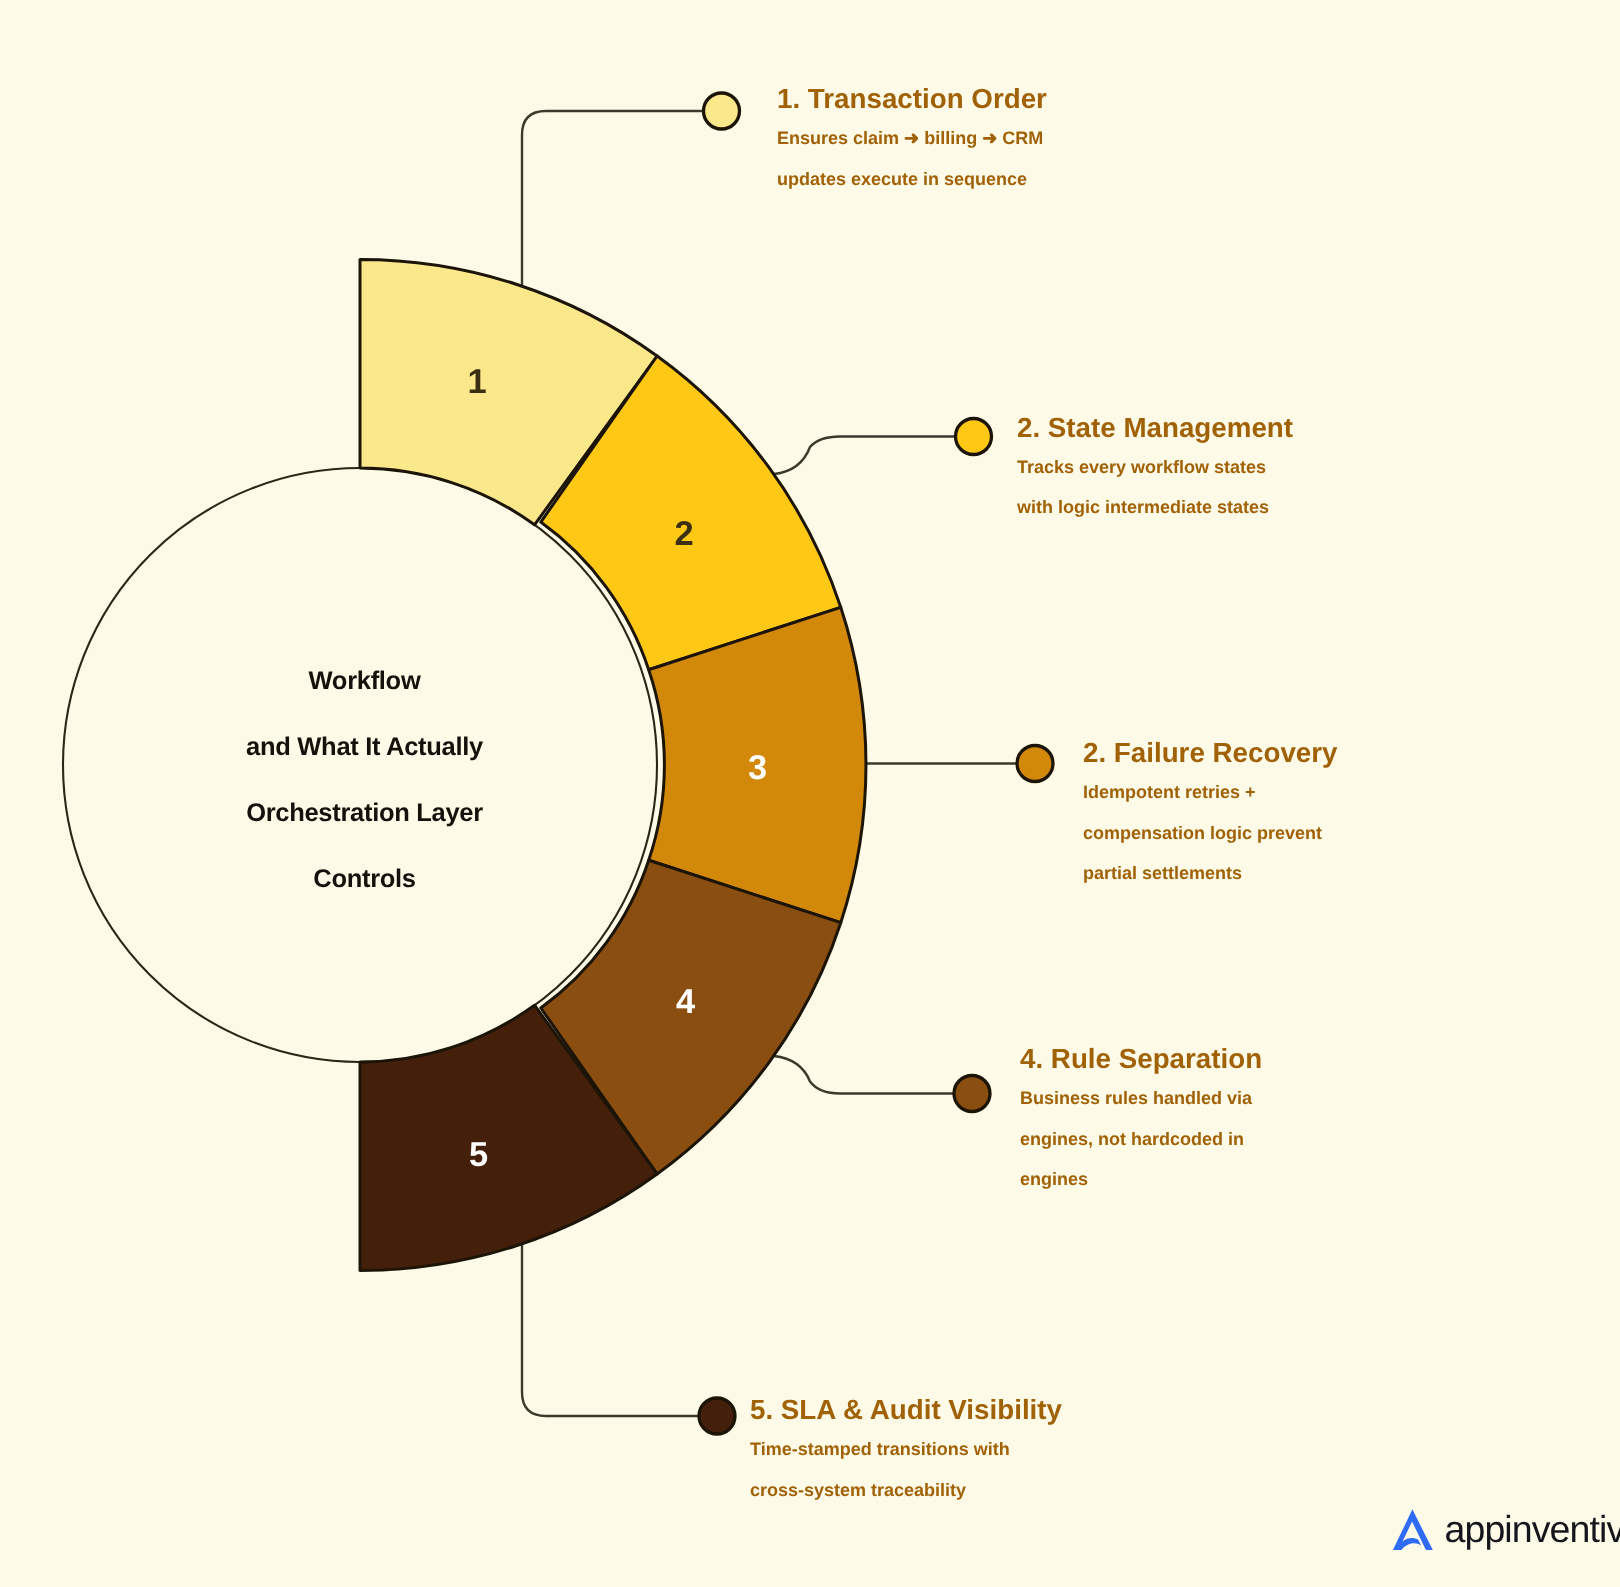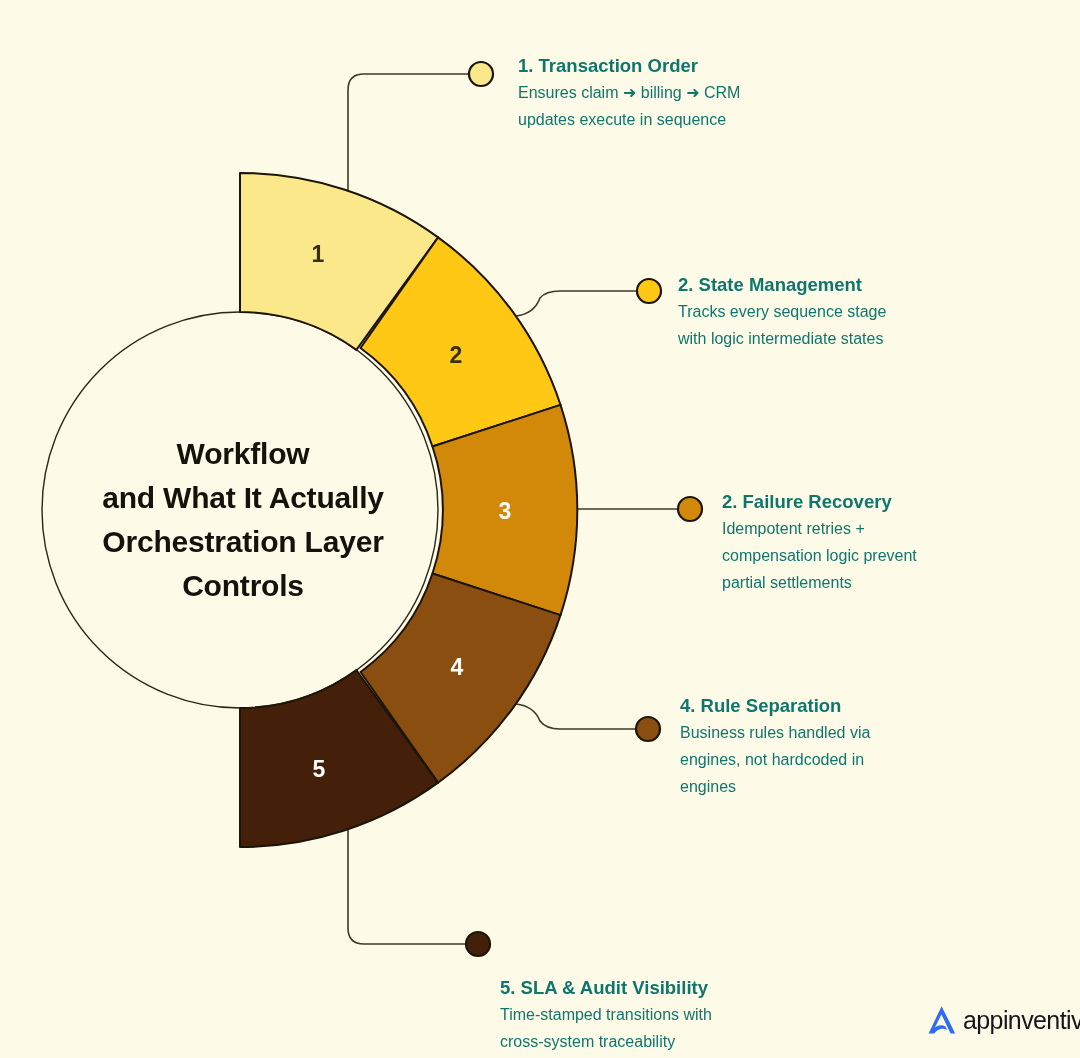--- a/index.html
+++ b/index.html
@@ -34,46 +34,46 @@
     dominant-baseline: middle;
   }
   .center-text {
     position: absolute;
     left: 78px;
     top: 432px;
     width: 330px;
     text-align: center;
     font-family: "Liberation Sans", sans-serif;
     font-weight: bold;
-    font-size: 30px;
+    font-size: 17px;
     line-height: 44px;
     color: #15120c;
     letter-spacing: -0.2px;
   }
   .callout {
     position: absolute;
     font-family: "Liberation Sans", sans-serif;
-    color: #0f766e;
+    color: #a16207;
   }
   .callout .c-title {
     font-weight: bold;
     font-size: 18.5px;
     line-height: 27px;
     white-space: nowrap;
   }
   .callout .c-desc {
-    font-weight: normal;
-    font-size: 16px;
+    font-weight: bold;
+    font-size: 12px;
     line-height: 27px;
   }
   .callout-1 { left: 518px; top: 52px; width: 330px; }
   .callout-2 { left: 678px; top: 271px; width: 330px; }
   .callout-3 { left: 722px; top: 488px; width: 300px; }
   .callout-4 { left: 680px; top: 692px; width: 300px; }
-  .callout-5 { left: 500px; top: 926px; width: 330px; margin-top: 48px; }
+  .callout-5 { left: 500px; top: 926px; width: 330px; }
 
   .logo {
     position: absolute;
     left: 925px;
     top: 1004px;
     display: flex;
     align-items: center;
     gap: 4px;
   }
   .logo-mark { display:block; }
@@ -142,21 +142,21 @@
     <div class="c-title">1. Transaction Order</div>
     <div class="c-desc">
       <div>Ensures claim ➜ billing ➜ CRM</div>
       <div>updates execute in sequence</div>
     </div>
   </div>
 
   <div class="callout callout-2">
     <div class="c-title">2. State Management</div>
     <div class="c-desc">
-      <div>Tracks every sequence stage</div>
+      <div>Tracks every workflow states</div>
       <div>with logic intermediate states</div>
     </div>
   </div>
 
   <div class="callout callout-3">
     <div class="c-title">2. Failure Recovery</div>
     <div class="c-desc">
       <div>Idempotent retries +</div>
       <div>compensation logic prevent</div>
       <div>partial settlements</div>

